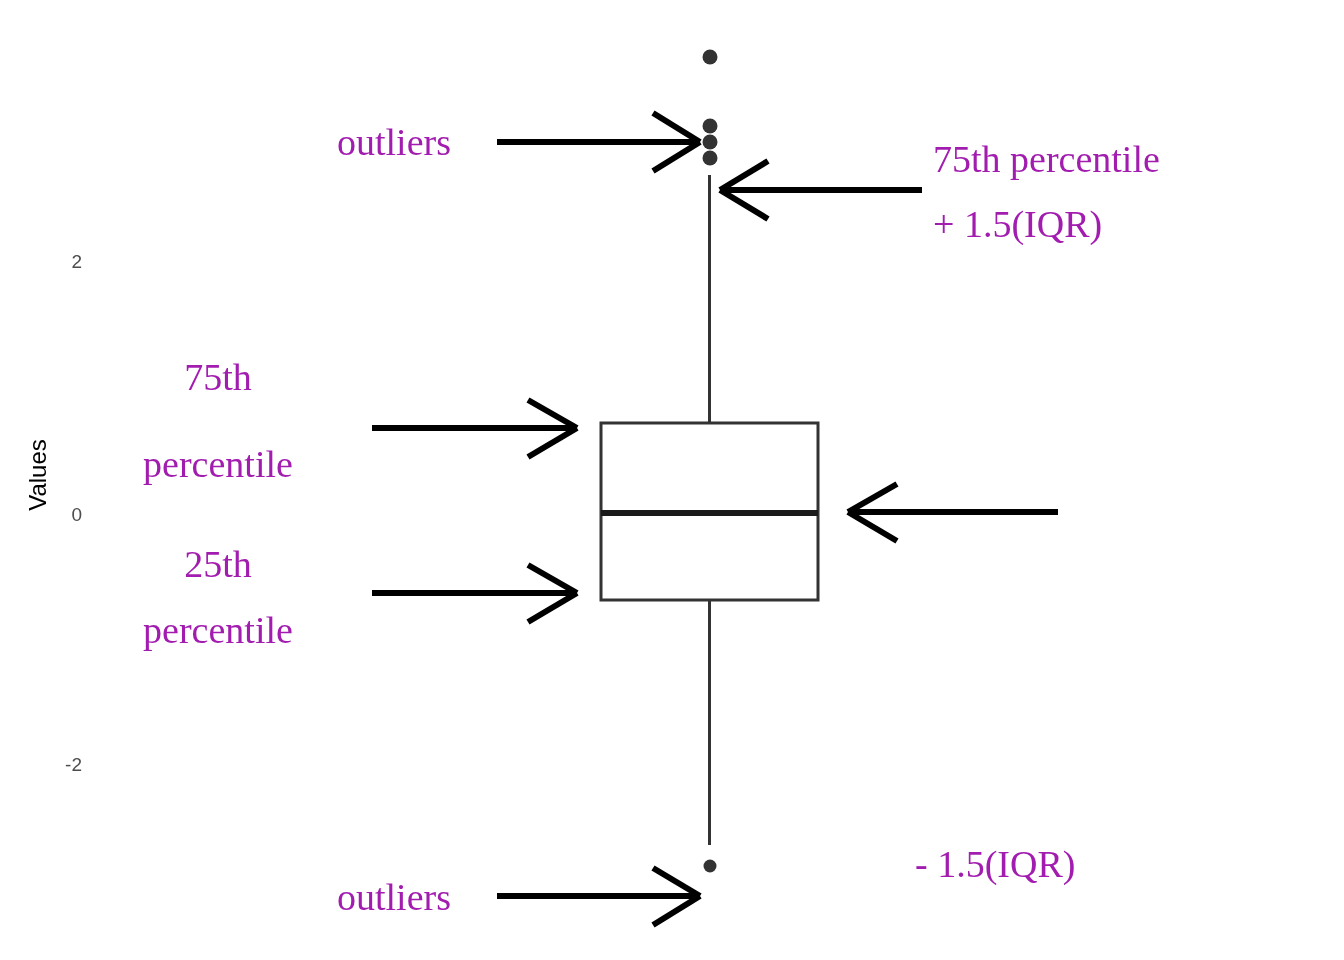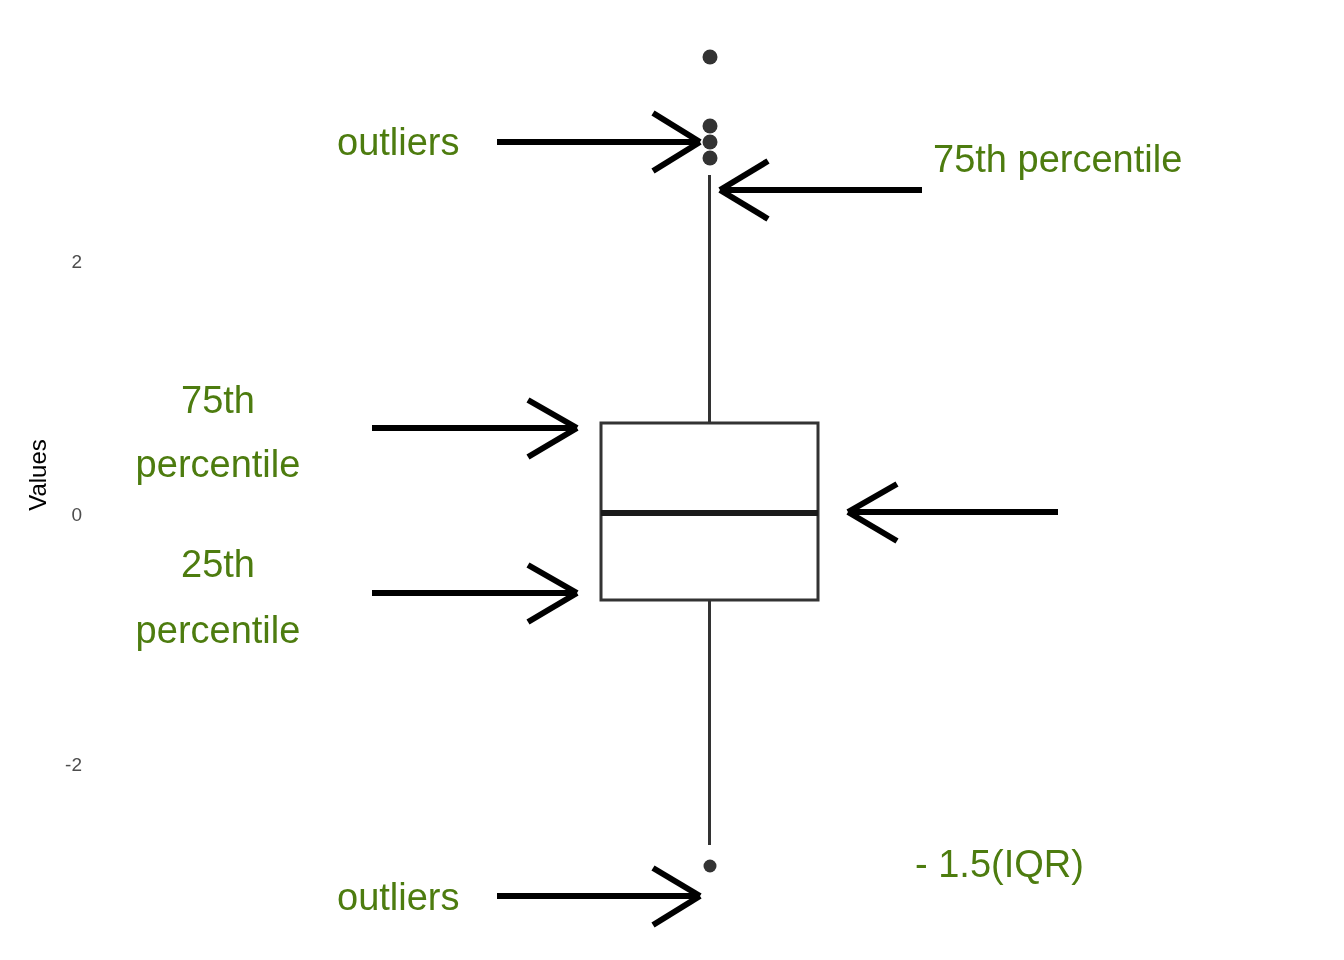--- a/index.html
+++ b/index.html
@@ -17,22 +17,22 @@
   }
   svg.layer {
     position: absolute;
     left: 0;
     top: 0;
     width: 1344px;
     height: 960px;
   }
   .anno {
     position: absolute;
-    color: #4d7c0f;
-    font-family: Liberation Sans, sans-serif;
+    color: #a21caf;
+    font-family: Liberation Serif, serif;
     font-size: 38px;
     line-height: 66px;
     white-space: pre;
   }
   .anno.center { text-align: center; }
   .tick {
     position: absolute;
     color: #4d4d4d;
     font-family: "Liberation Sans", sans-serif;
     font-size: 19px;
@@ -110,22 +110,23 @@
     <g stroke="#000000" stroke-width="6" fill="none">
       <line x1="497" y1="896" x2="698" y2="896"></line>
       <line x1="653" y1="868" x2="700" y2="896"></line>
       <line x1="653" y1="925" x2="700" y2="896"></line>
     </g>
   </svg>
 
   <div class="anno" style="left:337px; top:109px;">outliers</div>
 
   <div class="anno" style="left:933px; top:126px;">75th percentile</div>
+  <div class="anno" style="left:933px; top:191px;">+ 1.5(IQR)</div>
 
-  <div class="anno center" style="left:118px; top:367px; width:200px;">75th</div>
+  <div class="anno center" style="left:118px; top:344px; width:200px;">75th</div>
   <div class="anno center" style="left:118px; top:431px; width:200px;">percentile</div>
 
   <div class="anno center" style="left:118px; top:531px; width:200px;">25th</div>
   <div class="anno center" style="left:118px; top:597px; width:200px;">percentile</div>
 
 
   <div class="anno" style="left:915px; top:831px;">- 1.5(IQR)</div>
 
   <div class="anno" style="left:337px; top:864px;">outliers</div>
 

